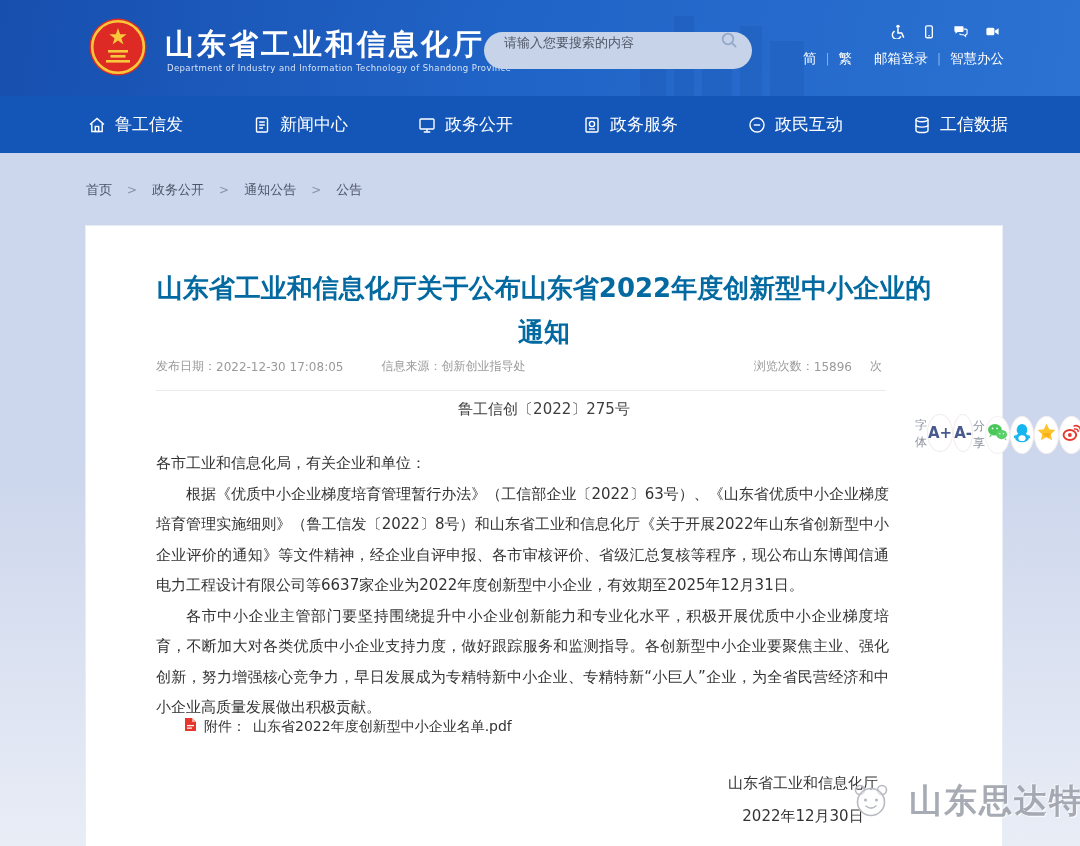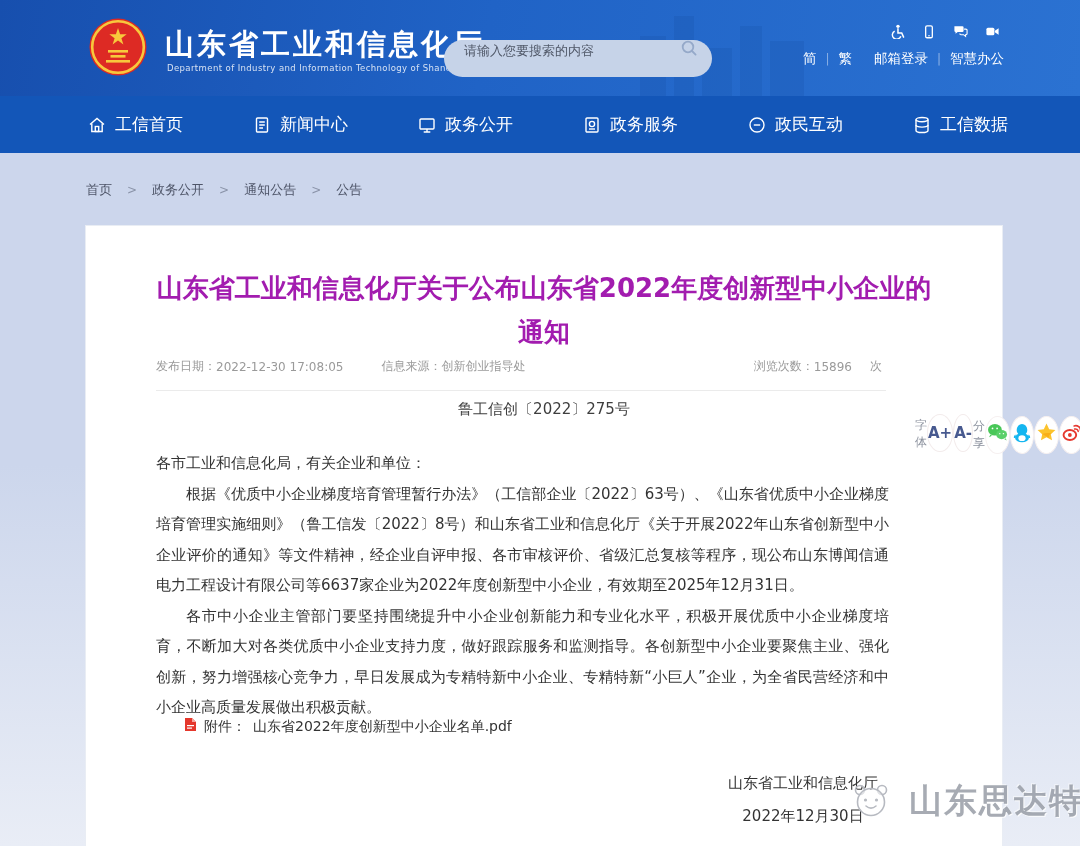--- a/index.html
+++ b/index.html
@@ -10,21 +10,21 @@
 
   
   .hdr{position:absolute;top:0;left:0;width:1080px;height:96px;
        background:linear-gradient(100deg,#17四 0,#000 0);
        background:linear-gradient(100deg,#174fae 0%,#2063c6 45%,#2b72d2 100%);}
   .hdr-bldg{position:absolute;top:0;right:260px;width:180px;height:96px;opacity:.12;}
   .hdr-bldg div{position:absolute;bottom:0;background:#0b3a86;}
   .emblem{position:absolute;left:88px;top:17px;width:60px;height:60px;}
   .site-title{position:absolute;left:165px;top:25px;color:#fff;font-size:29px;font-weight:bold;letter-spacing:3px;white-space:nowrap;}
   .site-sub{position:absolute;left:167px;top:63px;color:rgba(255,255,255,.82);font-size:8.5px;letter-spacing:.4px;white-space:nowrap;}
-  .search{position:absolute;left:444px;top:32px;width:268px;height:37px;background:#c6d3e8;border-radius:19px;display:flex;align-items:center;padding:0 14px 16px 18px;margin-top:8px;}
+  .search{position:absolute;left:484px;top:32px;width:268px;height:37px;background:#c6d3e8;border-radius:19px;display:flex;align-items:center;padding:0 14px 16px 18px;}
   .search input{flex:1;border:none;background:transparent;outline:none;font-size:13px;color:#333;font-family:inherit;}
   .search input::placeholder{color:#3c4352;opacity:.85;}
   .top-icons{position:absolute;top:24px;right:80px;display:flex;gap:17px;align-items:center;}
   .top-icons svg{display:block;}
   .quick-links{position:absolute;top:50px;right:76px;display:flex;align-items:center;color:#fff;font-size:13.5px;white-space:nowrap;}
   .quick-links .qdiv{margin:0 9px;opacity:.45;font-size:12px;}
   .quick-links .qgap{width:22px;}
   .quick-links span{cursor:pointer;}
 
   
@@ -33,21 +33,21 @@
   .nav-item{display:flex;align-items:center;gap:9px;color:#fff;font-size:17px;cursor:pointer;white-space:nowrap;}
   .nav-item svg{display:block;}
 
   
   .crumbs{position:absolute;top:181px;left:86px;display:flex;align-items:center;gap:15px;font-size:13px;color:#4e5568;}
   .crumbs .sep{color:#8a93a8;font-size:12px;}
   .crumbs .crumb{cursor:pointer;}
 
   
   .card{position:absolute;left:85px;top:225px;width:918px;height:622px;background:#fff;border:1px solid #e9edf4;border-bottom:none;}
-  .art-title{margin:40px 58px 0;text-align:center;font-size:26px;line-height:44px;font-weight:bold;color:#a21caf;}
+  .art-title{margin:40px 58px 0;text-align:center;font-size:26px;line-height:44px;font-weight:bold;color:#0369a1;}
   .meta{position:absolute;top:132px;left:70px;width:726px;display:flex;align-items:center;font-size:12px;color:#9a9a9a;white-space:nowrap;}
   .meta .m-src{margin-left:38px;}
   .meta .m-views{margin-left:auto;}
   .meta .m-unit{margin-left:18px;}
   .meta-line{position:absolute;top:164px;left:70px;width:730px;border-top:1px solid #ebebeb;}
   .doc-num{position:absolute;top:174px;left:0;width:100%;text-align:center;font-size:15px;color:#3e3e3e;}
   .body-text{position:absolute;top:222px;left:70px;width:733px;font-size:15px;color:#333;line-height:30.5px;text-align:justify;}
   .body-text p{margin:0;}
   .body-text p.indent{text-indent:2em;}
   .attach{position:absolute;top:492px;left:98px;display:flex;align-items:center;gap:7px;font-size:14px;color:#333;cursor:pointer;}
@@ -149,21 +149,21 @@
 
   <div class="nav">
     <div class="nav-item">
       <span>
         <svg viewBox="0 0 18 18" width="18" height="18" fill="none" stroke="#fff" stroke-width="1.4">
           <path d="M2 8.5L9 2.5l7 6"></path>
             <path d="M3.8 7.5v8h10.4v-8"></path>
             <rect x="7.3" y="10.5" width="3.4" height="5"></rect>
         </svg>
       </span>
-      <span>工信首页</span>
+      <span>鲁工信发</span>
     </div>
     <div class="nav-item">
       <span>
         <svg viewBox="0 0 18 18" width="18" height="18" fill="none" stroke="#fff" stroke-width="1.4">
           <rect x="3.5" y="2" width="11" height="14" rx="1"></rect>
             <path d="M6.2 6h5.6M6.2 9h5.6M6.2 12h3.8"></path>
         </svg>
       </span>
       <span>新闻中心</span>
     </div>

